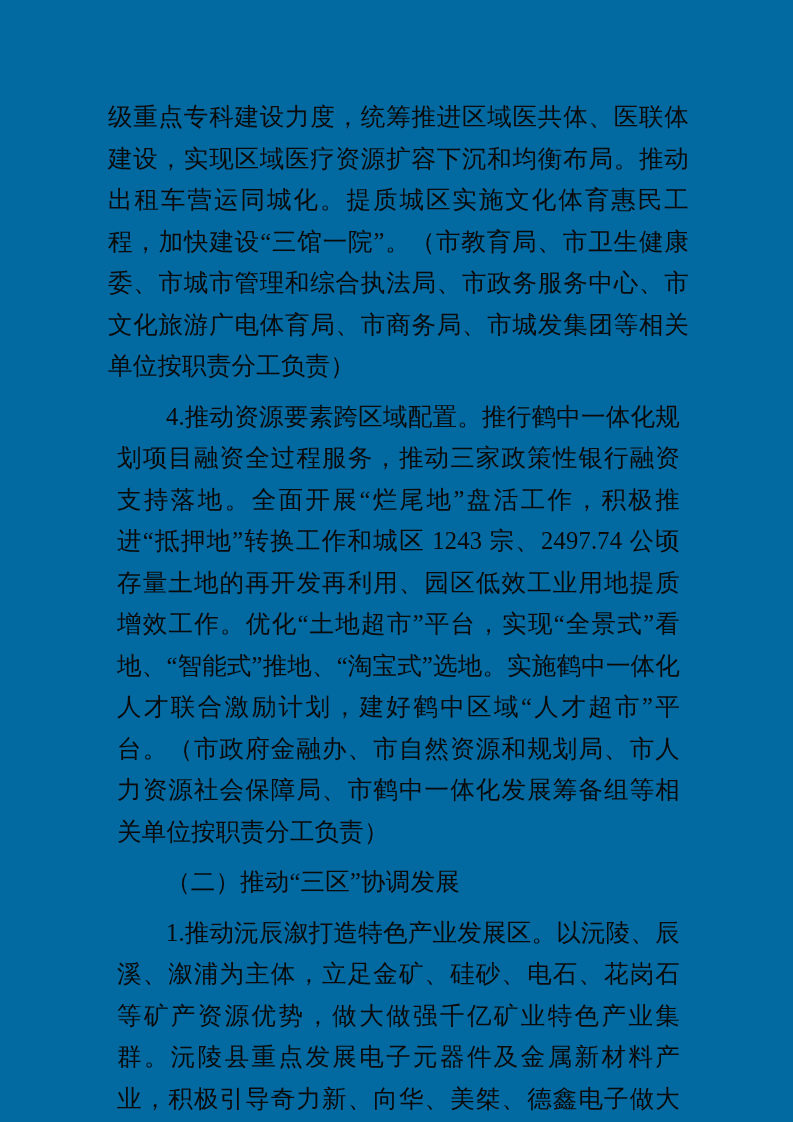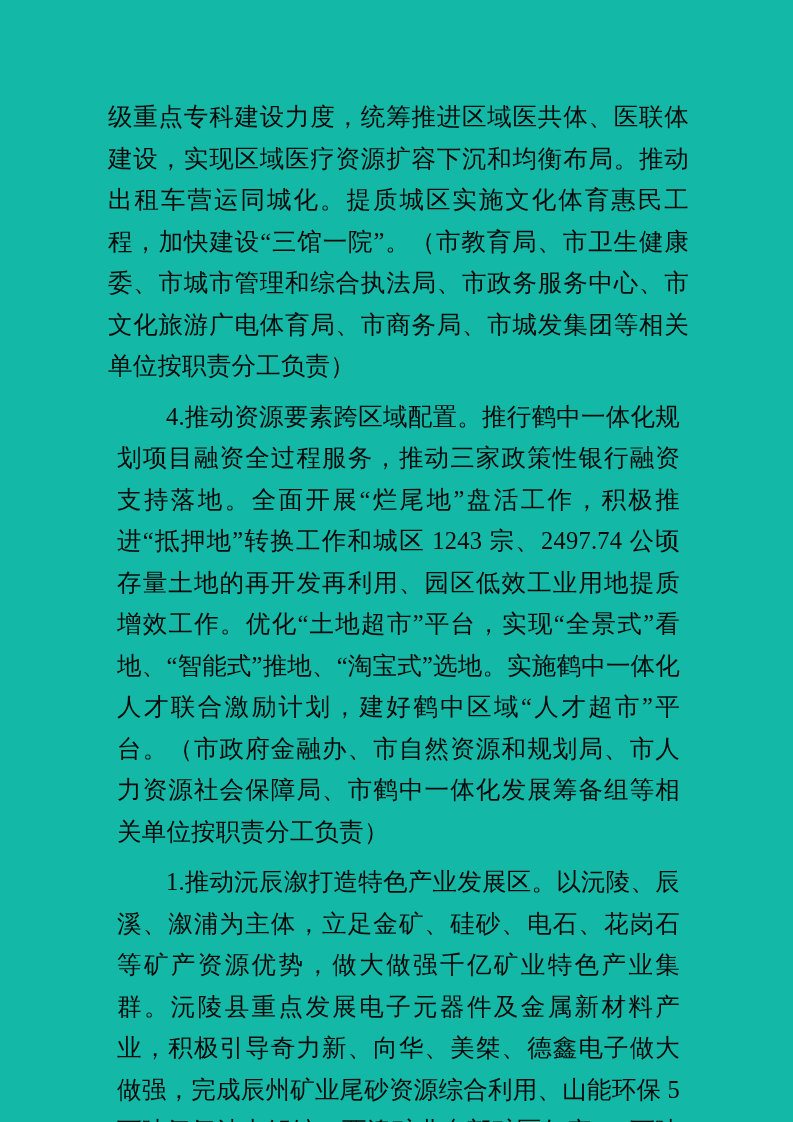--- a/index.html
+++ b/index.html
@@ -13,21 +13,21 @@
     font-family: "Liberation Serif", "DejaVu Serif", serif;
     color: #000000;
     overflow: hidden;
   }
   .page {
     position: relative;
     width: 793px;
     height: 1122px;
     box-sizing: border-box;
     padding: 96px 104px 102px 108px;
-    background: #14b8a6;
+    background: #0369a1;
   }
   .doc-body {
     font-size: 24.5px;
     line-height: 41.5px;
     text-align: justify;
     text-justify: inter-ideograph;
     letter-spacing: 0.2px;
     color: #0a0a0a;
   }
   p.para {
@@ -42,17 +42,18 @@
 </head>
 <body>
 
 <div class="page">
   <div class="doc-body">
 
     <p class="para">级重点专科建设力度，统筹推进区域医共体、医联体建设，实现区域医疗资源扩容下沉和均衡布局。推动出租车营运同城化。提质城区实施文化体育惠民工程，加快建设“三馆一院”。（市教育局、市卫生健康委、市城市管理和综合执法局、市政务服务中心、市文化旅游广电体育局、市商务局、市城发集团等相关单位按职责分工负责）</p>
 
     <p class="indent2">4.推动资源要素跨区域配置。推行鹤中一体化规划项目融资全过程服务，推动三家政策性银行融资支持落地。全面开展“烂尾地”盘活工作，积极推进“抵押地”转换工作和城区 1243 宗、2497.74 公顷存量土地的再开发再利用、园区低效工业用地提质增效工作。优化“土地超市”平台，实现“全景式”看地、“智能式”推地、“淘宝式”选地。实施鹤中一体化人才联合激励计划，建好鹤中区域“人才超市”平台。（市政府金融办、市自然资源和规划局、市人力资源社会保障局、市鹤中一体化发展筹备组等相关单位按职责分工负责）</p>
 
+    <p class="indent2">（二）推动“三区”协调发展</p>
 
     <p class="indent2">1.推动沅辰溆打造特色产业发展区。以沅陵、辰溪、溆浦为主体，立足金矿、硅砂、电石、花岗石等矿产资源优势，做大做强千亿矿业特色产业集群。沅陵县重点发展电子元器件及金属新材料产业，积极引导奇力新、向华、美桀、德鑫电子做大做强，完成辰州矿业尾砂资源综合利用、山能环保 5 万吨氯氨法电解锌、西澳矿业东部矿区年产 10 万吨采选生产线改造等项目建设。辰溪县重点发展金属新材料及精细化工产业，加快蓝伯化工、久合新材料等企业提质强链，中石</p>
 
   </div>
 </div>
 
 </body></html>

